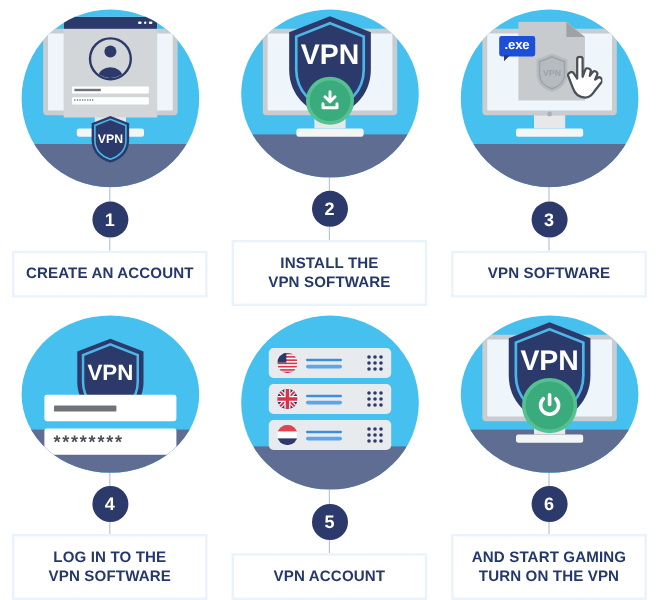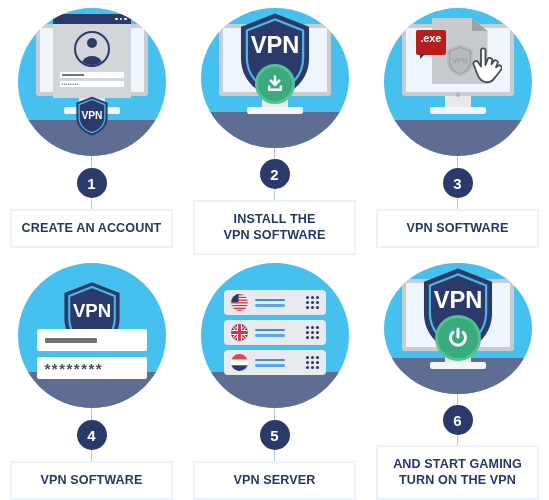--- a/index.html
+++ b/index.html
@@ -174,24 +174,24 @@
     clip-path:polygon(0 0,72% 0,100% 19%,100% 100%,0 100%);
   }
   .exe-fold{
     position:absolute;right:0;top:0;
     width:16px;height:13px;background:#9da2a7;
     clip-path:polygon(0 0,100% 100%,0 100%);
   }
   .exe-label{
     position:absolute;
     left:-16px;top:12px;
-    background:#b91c1c;
+    background:#1d4ed8;
     color:#fff;
     font-weight:bold;font-size:11px;
-    padding:2px 5px 11px;
+    padding:2px 5px 3px;
     border-radius:2px;
     letter-spacing:-.2px;
   }
   .exe-label::after{
     content:"";position:absolute;
     left:4px;bottom:-4px;
     border-left:5px solid #2b3a6b;
     border-bottom:5px solid transparent;
   }
   .exe-shield{
@@ -432,20 +432,21 @@
             <div class="stars">********</div>
           </div>
         </div>
       </div>
     </div>
 
     <div class="connector"></div>
     <div class="num">4</div>
     <div class="connector2"></div>
     <div class="caption">
+      <div>LOG IN TO THE</div>
       <div>VPN SOFTWARE</div>
     </div>
   </div>
 
   <div class="step">
     <div class="circle-wrap">
       <div class="circle">
         <div class="floor"></div>
 
         <div class="servers">
@@ -536,21 +537,21 @@
           </div>
 
         </div>
       </div>
     </div>
 
     <div class="connector"></div>
     <div class="num">5</div>
     <div class="connector2"></div>
     <div class="caption">
-      <div>VPN SERVER</div>
+      <div>VPN ACCOUNT</div>
     </div>
   </div>
 
   <div class="step">
     <div class="circle-wrap">
       <div class="circle">
         <div class="floor"></div>
 
         <div class="monitor">
           <div class="screen">

